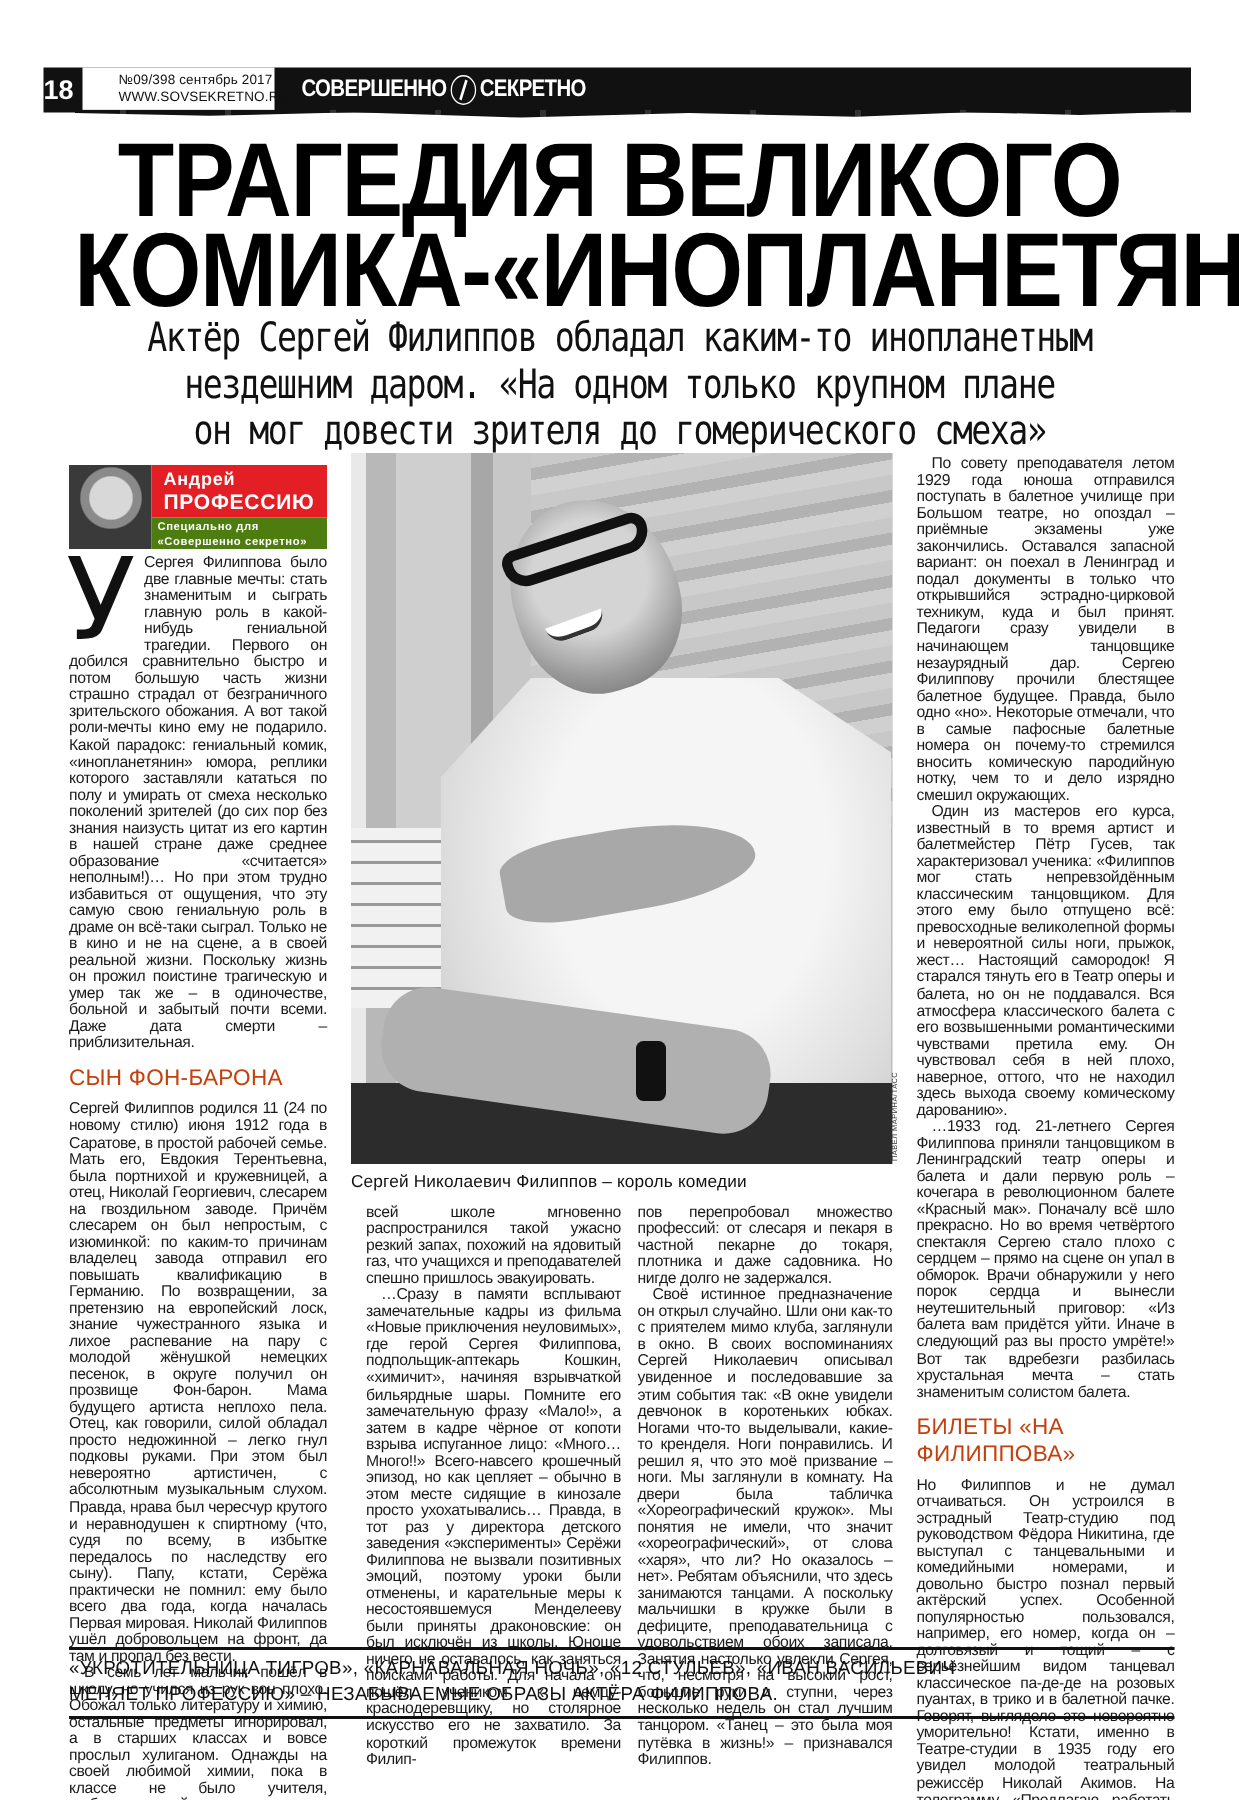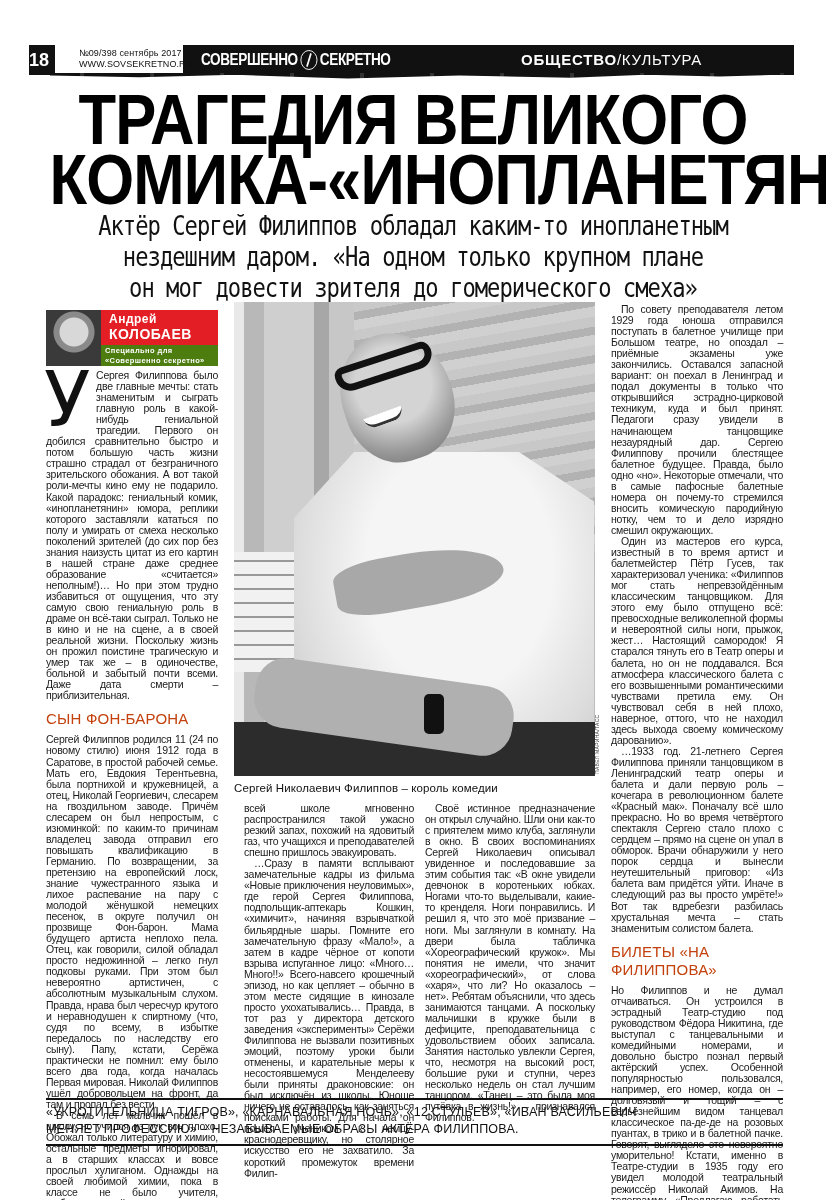--- a/index.html
+++ b/index.html
@@ -74,41 +74,38 @@
   <div class="page-num">18</div>
   <div class="issue-box">
     <div>№09/398   сентябрь 2017</div>
     <div>WWW.SOVSEKRETNO.RU</div>
   </div>
   <div class="logo">
     <span>СОВЕРШЕННО</span>
     <span class="emblem"></span>
     <span>СЕКРЕТНО</span>
   </div>
-  <div class="section">
-    <b>ОБЩЕСТВО</b><span>/</span><span>КУЛЬТУРА</span>
-  </div>
 </div>
 <div class="torn"></div>
 
 <h1 class="headline">
   <div>ТРАГЕДИЯ ВЕЛИКОГО</div>
   <div>КОМИКА-«ИНОПЛАНЕТЯНИНА»</div>
 </h1>
 <div class="subhead">
   <div>Актёр Сергей Филиппов обладал каким-то инопланетным</div>
   <div>нездешним даром. «На одном только крупном плане</div>
   <div>он мог довести зрителя до гомерического смеха»</div>
 </div>
 
 <div class="author">
   <div class="photo"></div>
   <div class="name-block">
     <div class="first">Андрей</div>
-    <div class="last">КОЛОБАЕВ</div>
+    <div class="last">ПРОФЕССИЮ</div>
   </div>
   <div class="role">
     <div>Специально для</div>
     <div>«Совершенно секретно»</div>
   </div>
 </div>
 
 <div class="col col1">
   <p class="noindent">
     <span class="dropcap">У</span><span>Сергея Филиппова было две главные мечты: стать знаменитым и сыграть главную роль в какой-нибудь гениальной трагедии. Первого он добился сравнительно быстро и потом большую часть жизни страшно страдал от безграничного зрительского обожания. А вот такой роли-мечты кино ему не подарило. Какой парадокс: гениальный комик, «инопланетянин» юмора, реплики которого заставляли кататься по полу и умирать от смеха несколько поколений зрителей (до сих пор без знания наизусть цитат из его картин в нашей стране даже среднее образование «считается» неполным!)… Но при этом трудно избавиться от ощущения, что эту самую свою гениальную роль в драме он всё-таки сыграл. Только не в кино и не на сцене, а в своей реальной жизни. Поскольку жизнь он прожил поистине трагическую и умер так же – в одиночестве, больной и забытый почти всеми. Даже дата смерти – приблизительная.</span>
@@ -132,20 +129,21 @@
 </div>
 <div class="photo-credit">ПАВЕЛ МАРИНА/ТАСС</div>
 <div class="caption">Сергей Николаевич Филиппов – король комедии</div>
 
 <div class="col col2">
   <p class="noindent">всей школе мгновенно распространился такой ужасно резкий запах, похожий на ядовитый газ, что учащихся и преподавателей спешно пришлось эвакуировать.</p>
   <p>…Сразу в памяти всплывают замечательные кадры из фильма «Новые приключения неуловимых», где герой Сергея Филиппова, подпольщик-аптекарь Кошкин, «химичит», начиняя взрывчаткой бильярдные шары. Помните его замечательную фразу «Мало!», а затем в кадре чёрное от копоти взрыва испуганное лицо: «Много… Много!!» Всего-навсего крошечный эпизод, но как цепляет – обычно в этом месте сидящие в кинозале просто ухохатывались… Правда, в тот раз у директора детского заведения «эксперименты» Серёжи Филиппова не вызвали позитивных эмоций, поэтому уроки были отменены, и карательные меры к несостоявшемуся Менделееву были приняты драконовские: он был исключён из школы. Юноше ничего не оставалось, как заняться поисками работы. Для начала он пошёл учеником к немцу-краснодеревщику, но столярное искусство его не захватило. За короткий промежуток времени Филип-</p>
 </div>
 
 <div class="col col3">
+  <p class="noindent">пов перепробовал множество профессий: от слесаря и пекаря в частной пекарне до токаря, плотника и даже садовника. Но нигде долго не задержался.</p>
   <p>Своё истинное предназначение он открыл случайно. Шли они как-то с приятелем мимо клуба, заглянули в окно. В своих воспоминаниях Сергей Николаевич описывал увиденное и последовавшие за этим события так: «В окне увидели девчонок в коротеньких юбках. Ногами что-то выделывали, какие-то кренделя. Ноги понравились. И решил я, что это моё призвание – ноги. Мы заглянули в комнату. На двери была табличка «Хореографический кружок». Мы понятия не имели, что значит «хореографический», от слова «харя», что ли? Но оказалось – нет». Ребятам объяснили, что здесь занимаются танцами. А поскольку мальчишки в кружке были в дефиците, преподавательница с удовольствием обоих записала. Занятия настолько увлекли Сергея, что, несмотря на высокий рост, большие руки и ступни, через несколько недель он стал лучшим танцором. «Танец – это была моя путёвка в жизнь!» – признавался Филиппов.</p>
 </div>
 
 <div class="col col4">
   <p>По совету преподавателя летом 1929 года юноша отправился поступать в балетное училище при Большом театре, но опоздал – приёмные экзамены уже закончились. Оставался запасной вариант: он поехал в Ленинград и подал документы в только что открывшийся эстрадно-цирковой техникум, куда и был принят. Педагоги сразу увидели в начинающем танцовщике незаурядный дар. Сергею Филиппову прочили блестящее балетное будущее. Правда, было одно «но». Некоторые отмечали, что в самые пафосные балетные номера он почему-то стремился вносить комическую пародийную нотку, чем то и дело изрядно смешил окружающих.</p>
   <p>Один из мастеров его курса, известный в то время артист и балетмейстер Пётр Гусев, так характеризовал ученика: «Филиппов мог стать непревзойдённым классическим танцовщиком. Для этого ему было отпущено всё: превосходные великолепной формы и невероятной силы ноги, прыжок, жест… Настоящий самородок! Я старался тянуть его в Театр оперы и балета, но он не поддавался. Вся атмосфера классического балета с его возвышенными романтическими чувствами претила ему. Он чувствовал себя в ней плохо, наверное, оттого, что не находил здесь выхода своему комическому дарованию».</p>
   <p>…1933 год. 21-летнего Сергея Филиппова приняли танцовщиком в Ленинградский театр оперы и балета и дали первую роль – кочегара в революционном балете «Красный мак». Поначалу всё шло прекрасно. Но во время четвёртого спектакля Сергею стало плохо с сердцем – прямо на сцене он упал в обморок. Врачи обнаружили у него порок сердца и вынесли неутешительный приговор: «Из балета вам придётся уйти. Иначе в следующий раз вы просто умрёте!» Вот так вдребезги разбилась хрустальная мечта – стать знаменитым солистом балета.</p>
   <div class="subhead-text">БИЛЕТЫ «НА ФИЛИППОВА»</div>
   <p class="noindent">Но Филиппов и не думал отчаиваться. Он устроился в эстрадный Театр-студию под руководством Фёдора Никитина, где выступал с танцевальными и комедийными номерами, и довольно быстро познал первый актёрский успех. Особенной популярностью пользовался, например, его номер, когда он – долговязый и тощий – с серьёзнейшим видом танцевал классическое па-де-де на розовых пуантах, в трико и в балетной пачке. Говорят, выглядело это невероятно уморительно! Кстати, именно в Театре-студии в 1935 году его увидел молодой театральный режиссёр Николай Акимов. На телеграмму «Предлагаю работать принятом мною Театре комедии» начинающий актёр ответил, не раздумывая: «Согласен безоговорочно». Акимов знал, что делал: вскоре ленинградская публика стала валом валить в новый театр – «на Филиппова», билетов было не достать – ни до войны, ни после. Спектакли «Страшный суд», «Простая де-</p>
 </div>

